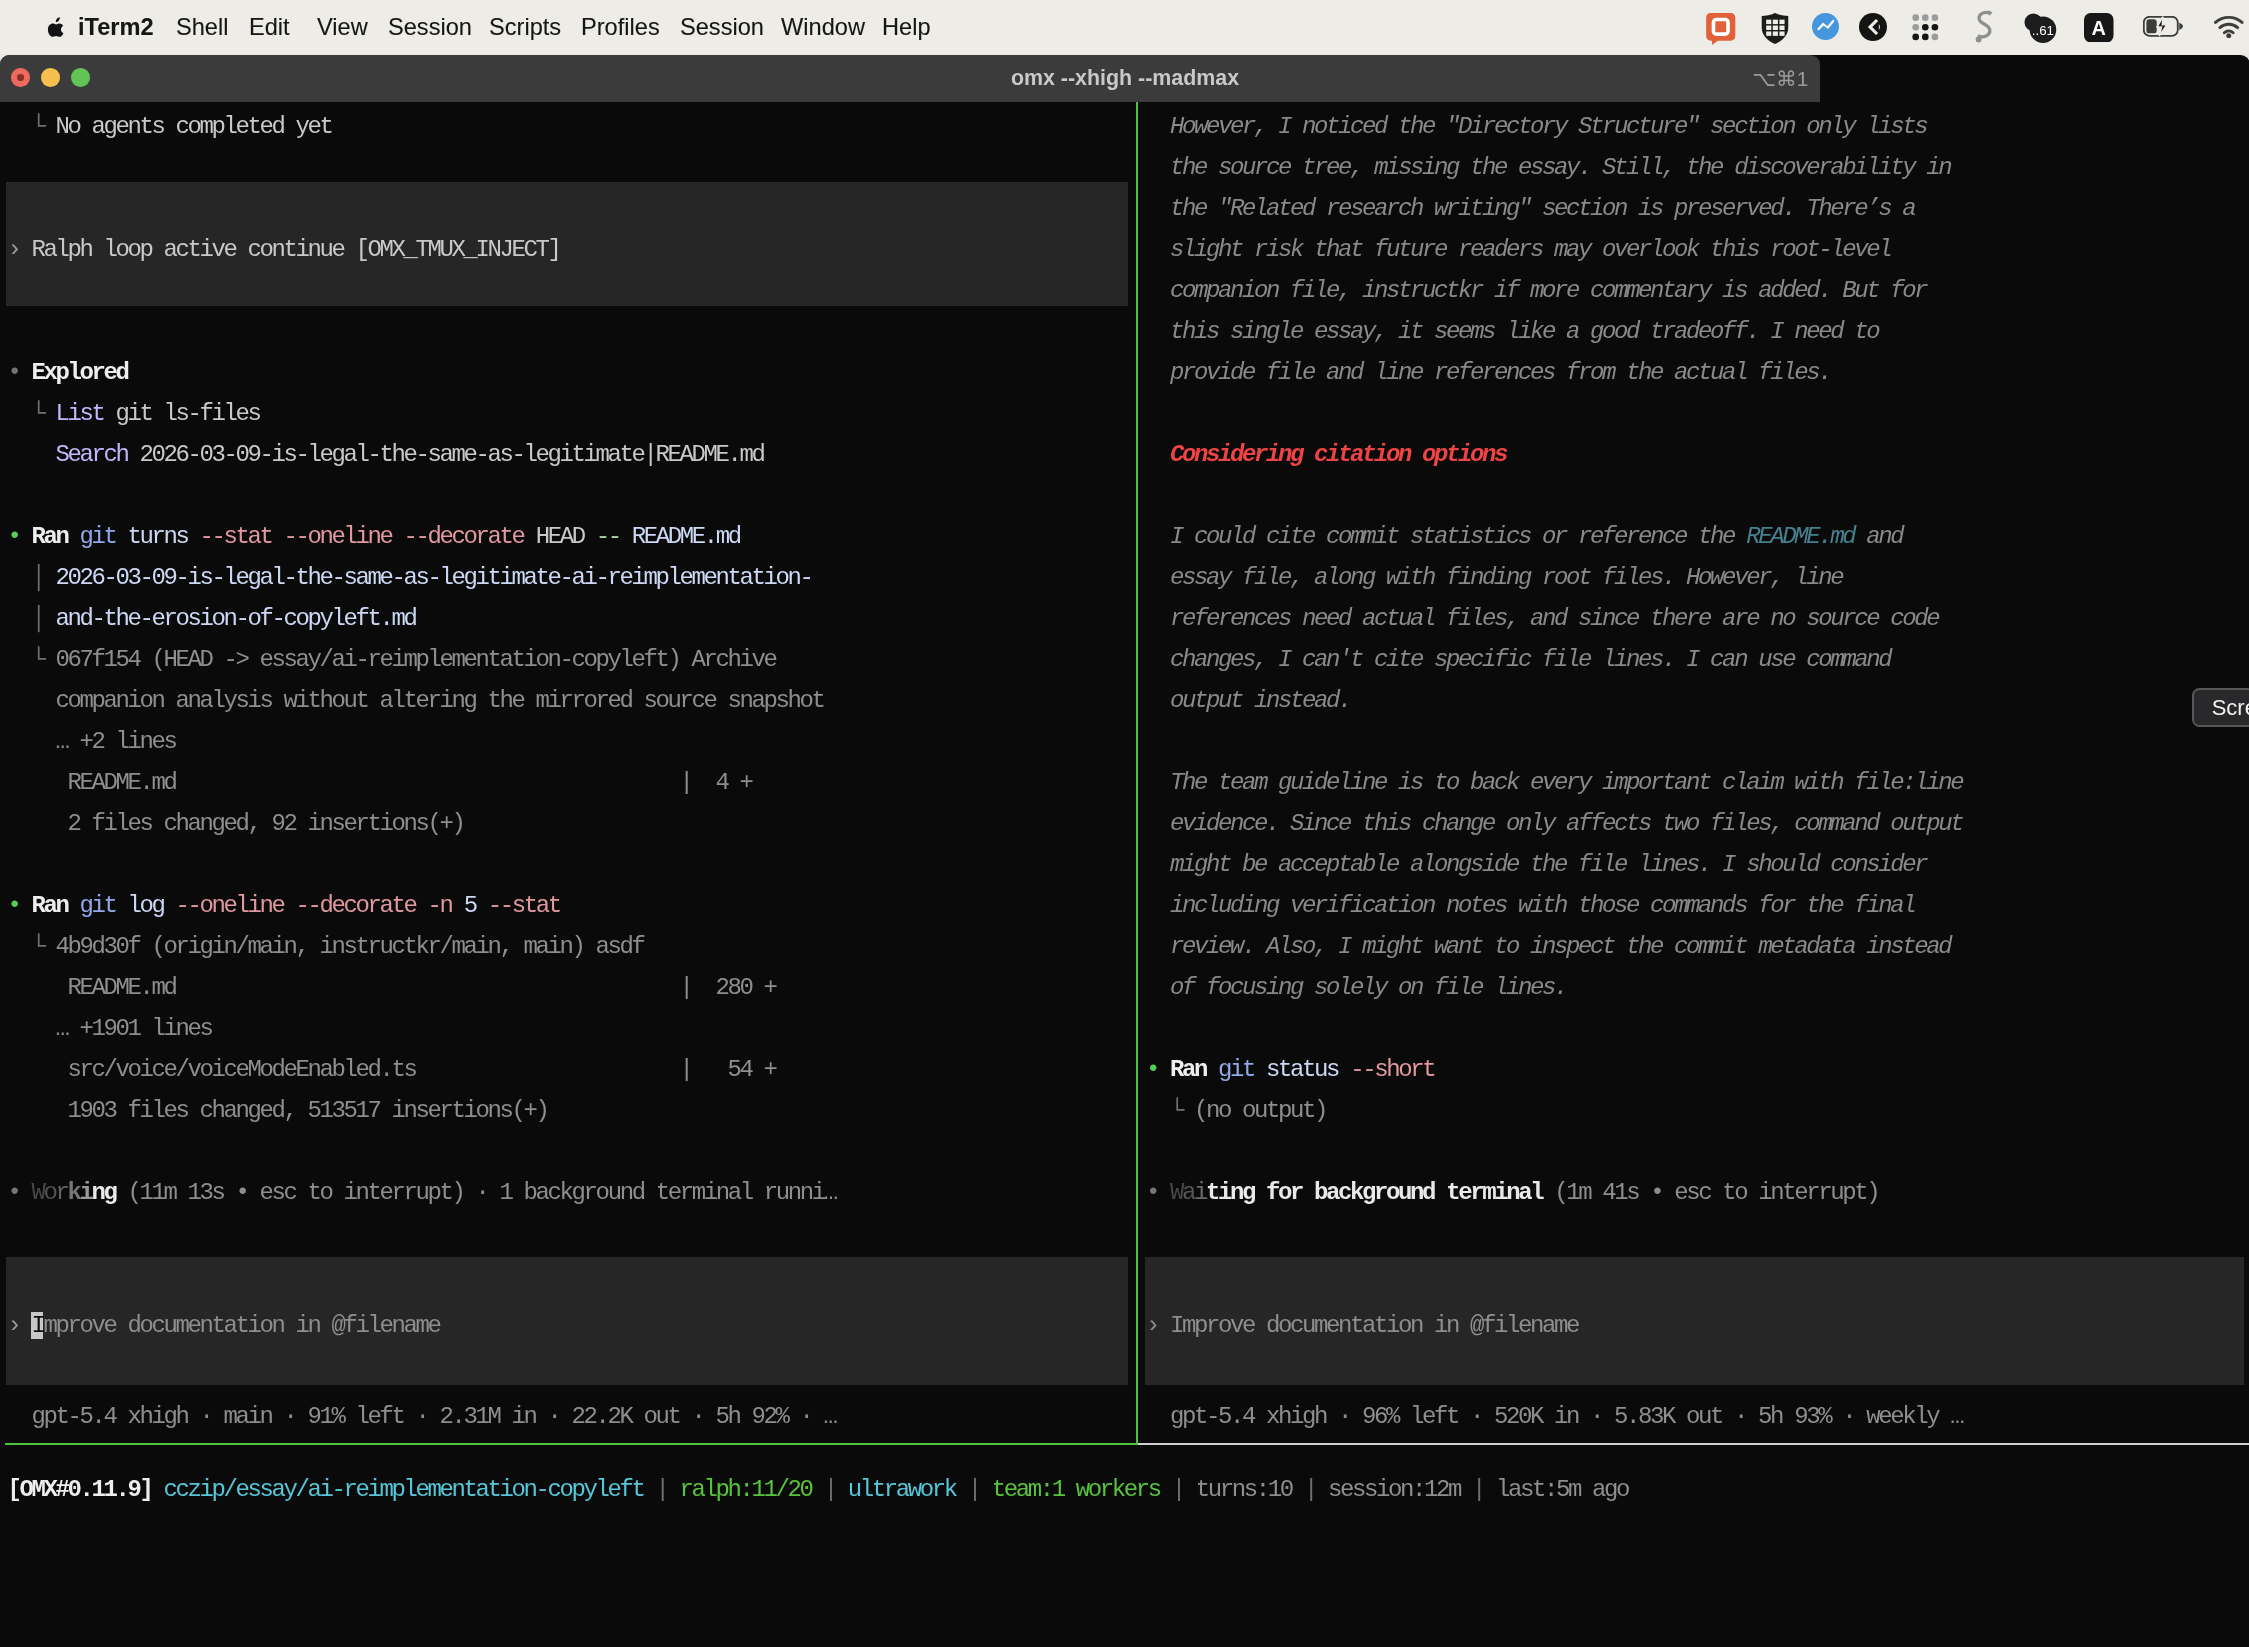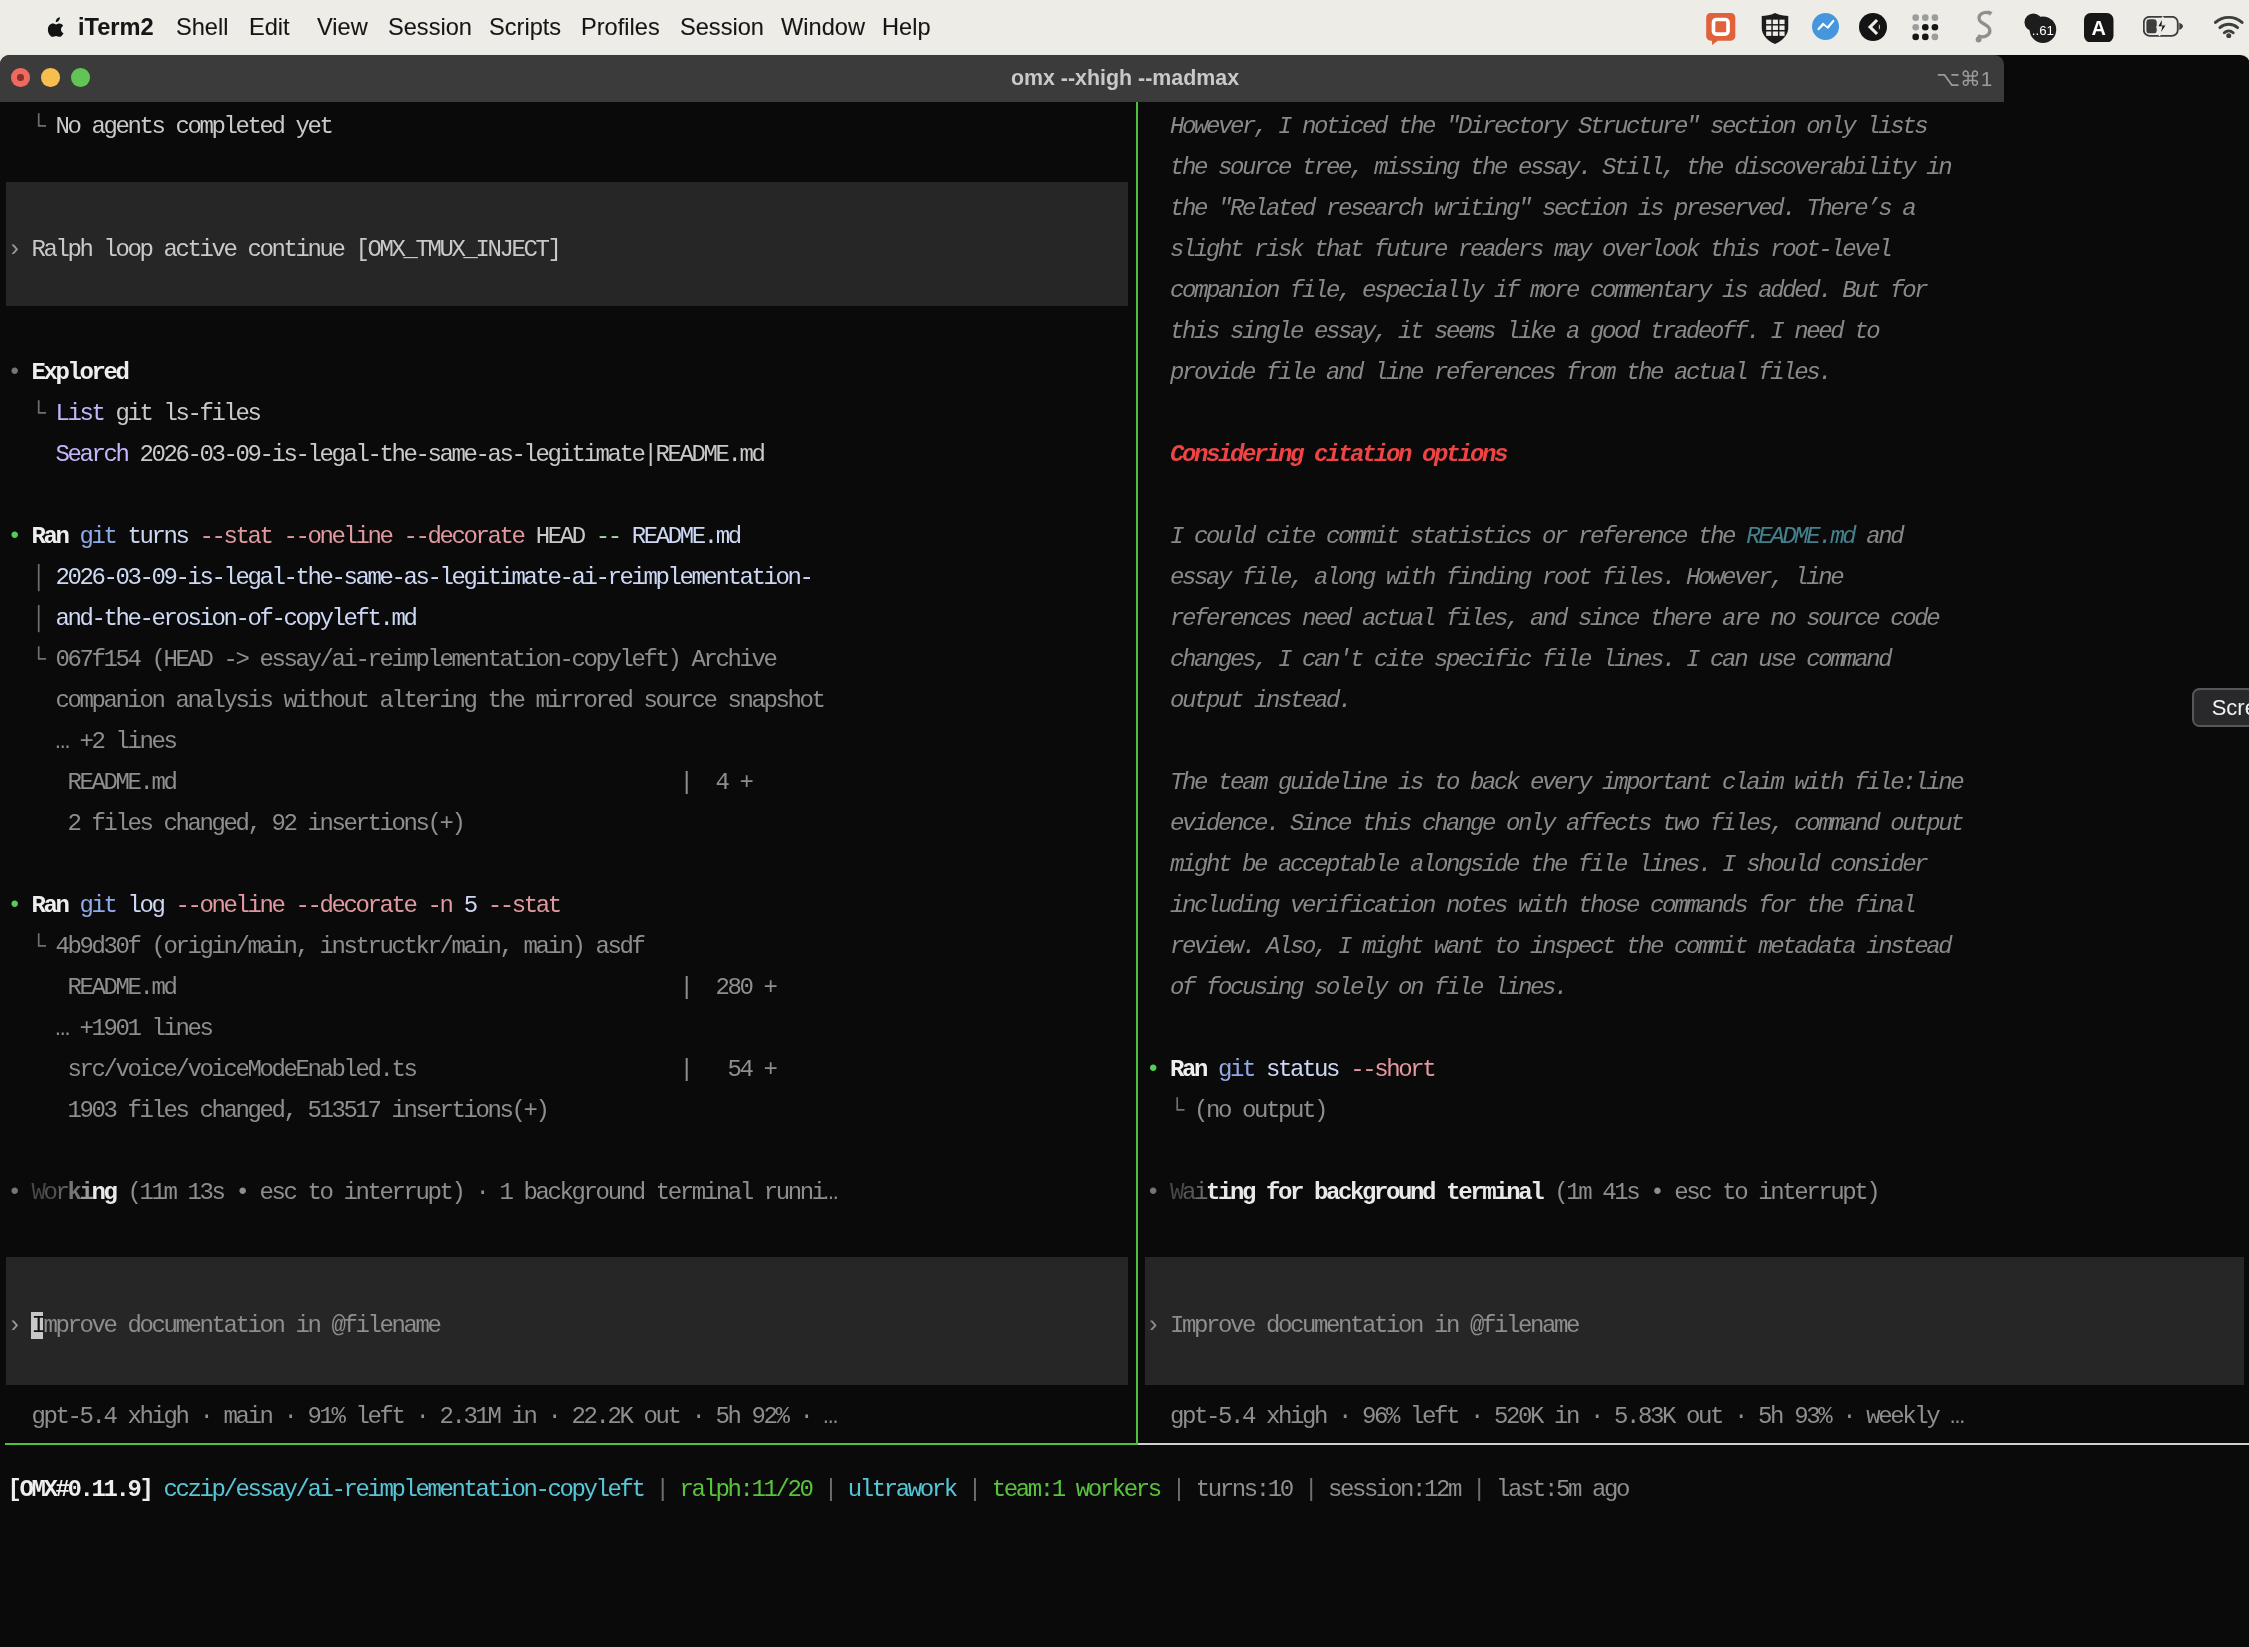--- a/index.html
+++ b/index.html
@@ -1,19 +1,19 @@
 <!DOCTYPE html>
 <html style="font-size:11.8px"><head><meta charset="utf-8"><style>
 *{margin:0;padding:0;box-sizing:border-box}
 html,body{width:2250px;height:1648px;background:#e9e8e3;font-family:"Liberation Sans",sans-serif;overflow:hidden}
 body{position:relative}
 #menubar{position:absolute;top:0;left:0;width:2250px;height:54px;background:#edece7}
 .mi{position:absolute;top:0;height:39px;line-height:54px;font-size:23.6px;color:#161616;white-space:nowrap;-webkit-text-stroke:0.1px #161616}
 #win{position:absolute;top:55px;left:0;width:2250px;height:1592px;background:#0a0a0a;border-radius:9.6px 9.6px 0 0}
-#tbar{position:absolute;top:0;left:0;width:2004px;height:47px;background:#3b3b3b;border-radius:9.6px 9.6px 0 0}
+#tbar{position:absolute;top:0;left:0;width:1820px;height:47px;background:#3b3b3b;border-radius:9.6px 9.6px 0 0}
 .tl{position:absolute;top:13.3px;width:18.5px;height:18.5px;border-radius:50%}
 #ttl{position:absolute;top:0;width:2250px;height:47px;line-height:47px;text-align:center;font-size:21.4px;font-weight:bold;color:#c9c9c9}
 #kb{position:absolute;top:0;right:11.8px;height:47px;line-height:47px;font-size:20.7px;color:#9b9b9b}
 pre{font-family:"Liberation Mono","DejaVu Sans Mono",monospace;font-size:24px;line-height:41px;letter-spacing:-2.4px;color:#c9c9c9;margin:0;position:absolute}
 .box{position:absolute;background:#262626}
 b{font-weight:bold}
 .wh{color:#eeeeee;font-weight:bold}
 .dim{color:#8e8e8e}
 .tr{color:#6f6f6f}
 .cy{color:#c4b5fd}
@@ -158,21 +158,21 @@
      <span class="dim">README.md                                          |  280 +</span>
     <span class="dim">… +1901 lines</span>
      <span class="dim">src/voice/voiceModeEnabled.ts                      |   54 +</span>
      <span class="dim">1903 files changed, 513517 insertions(+)</span>
 
 <span class="gy">•</span> <span style="color:#474747">W</span><span style="color:#525252">o</span><span style="color:#616161">r</span><b style="color:#757575">k</b><b style="color:#9a9a9a">i</b><b style="color:#e9e9e9">ng</b> <span class="dim">(11m 13s • esc to interrupt) · 1 background terminal runni…</span></pre>
 <pre id="rp" style="left:1146px;top:51px">  <span class="it">However, I noticed the "Directory Structure" section only lists</span>
   <span class="it">the source tree, missing the essay. Still, the discoverability in</span>
   <span class="it">the "Related research writing" section is preserved. There’s a</span>
   <span class="it">slight risk that future readers may overlook this root-level</span>
-  <span class="it">companion file, especially if more commentary is added. But for</span>
+  <span class="it">companion file, instructkr if more commentary is added. But for</span>
   <span class="it">this single essay, it seems like a good tradeoff. I need to</span>
   <span class="it">provide file and line references from the actual files.</span>
 
   <b class="it" style="color:#ef4444">Considering citation options</b>
 
   <span class="it">I could cite commit statistics or reference the <span style="color:#45808e">README.md</span> and</span>
   <span class="it">essay file, along with finding root files. However, line</span>
   <span class="it">references need actual files, and since there are no source code</span>
   <span class="it">changes, I can't cite specific file lines. I can use command</span>
   <span class="it">output instead.</span>

